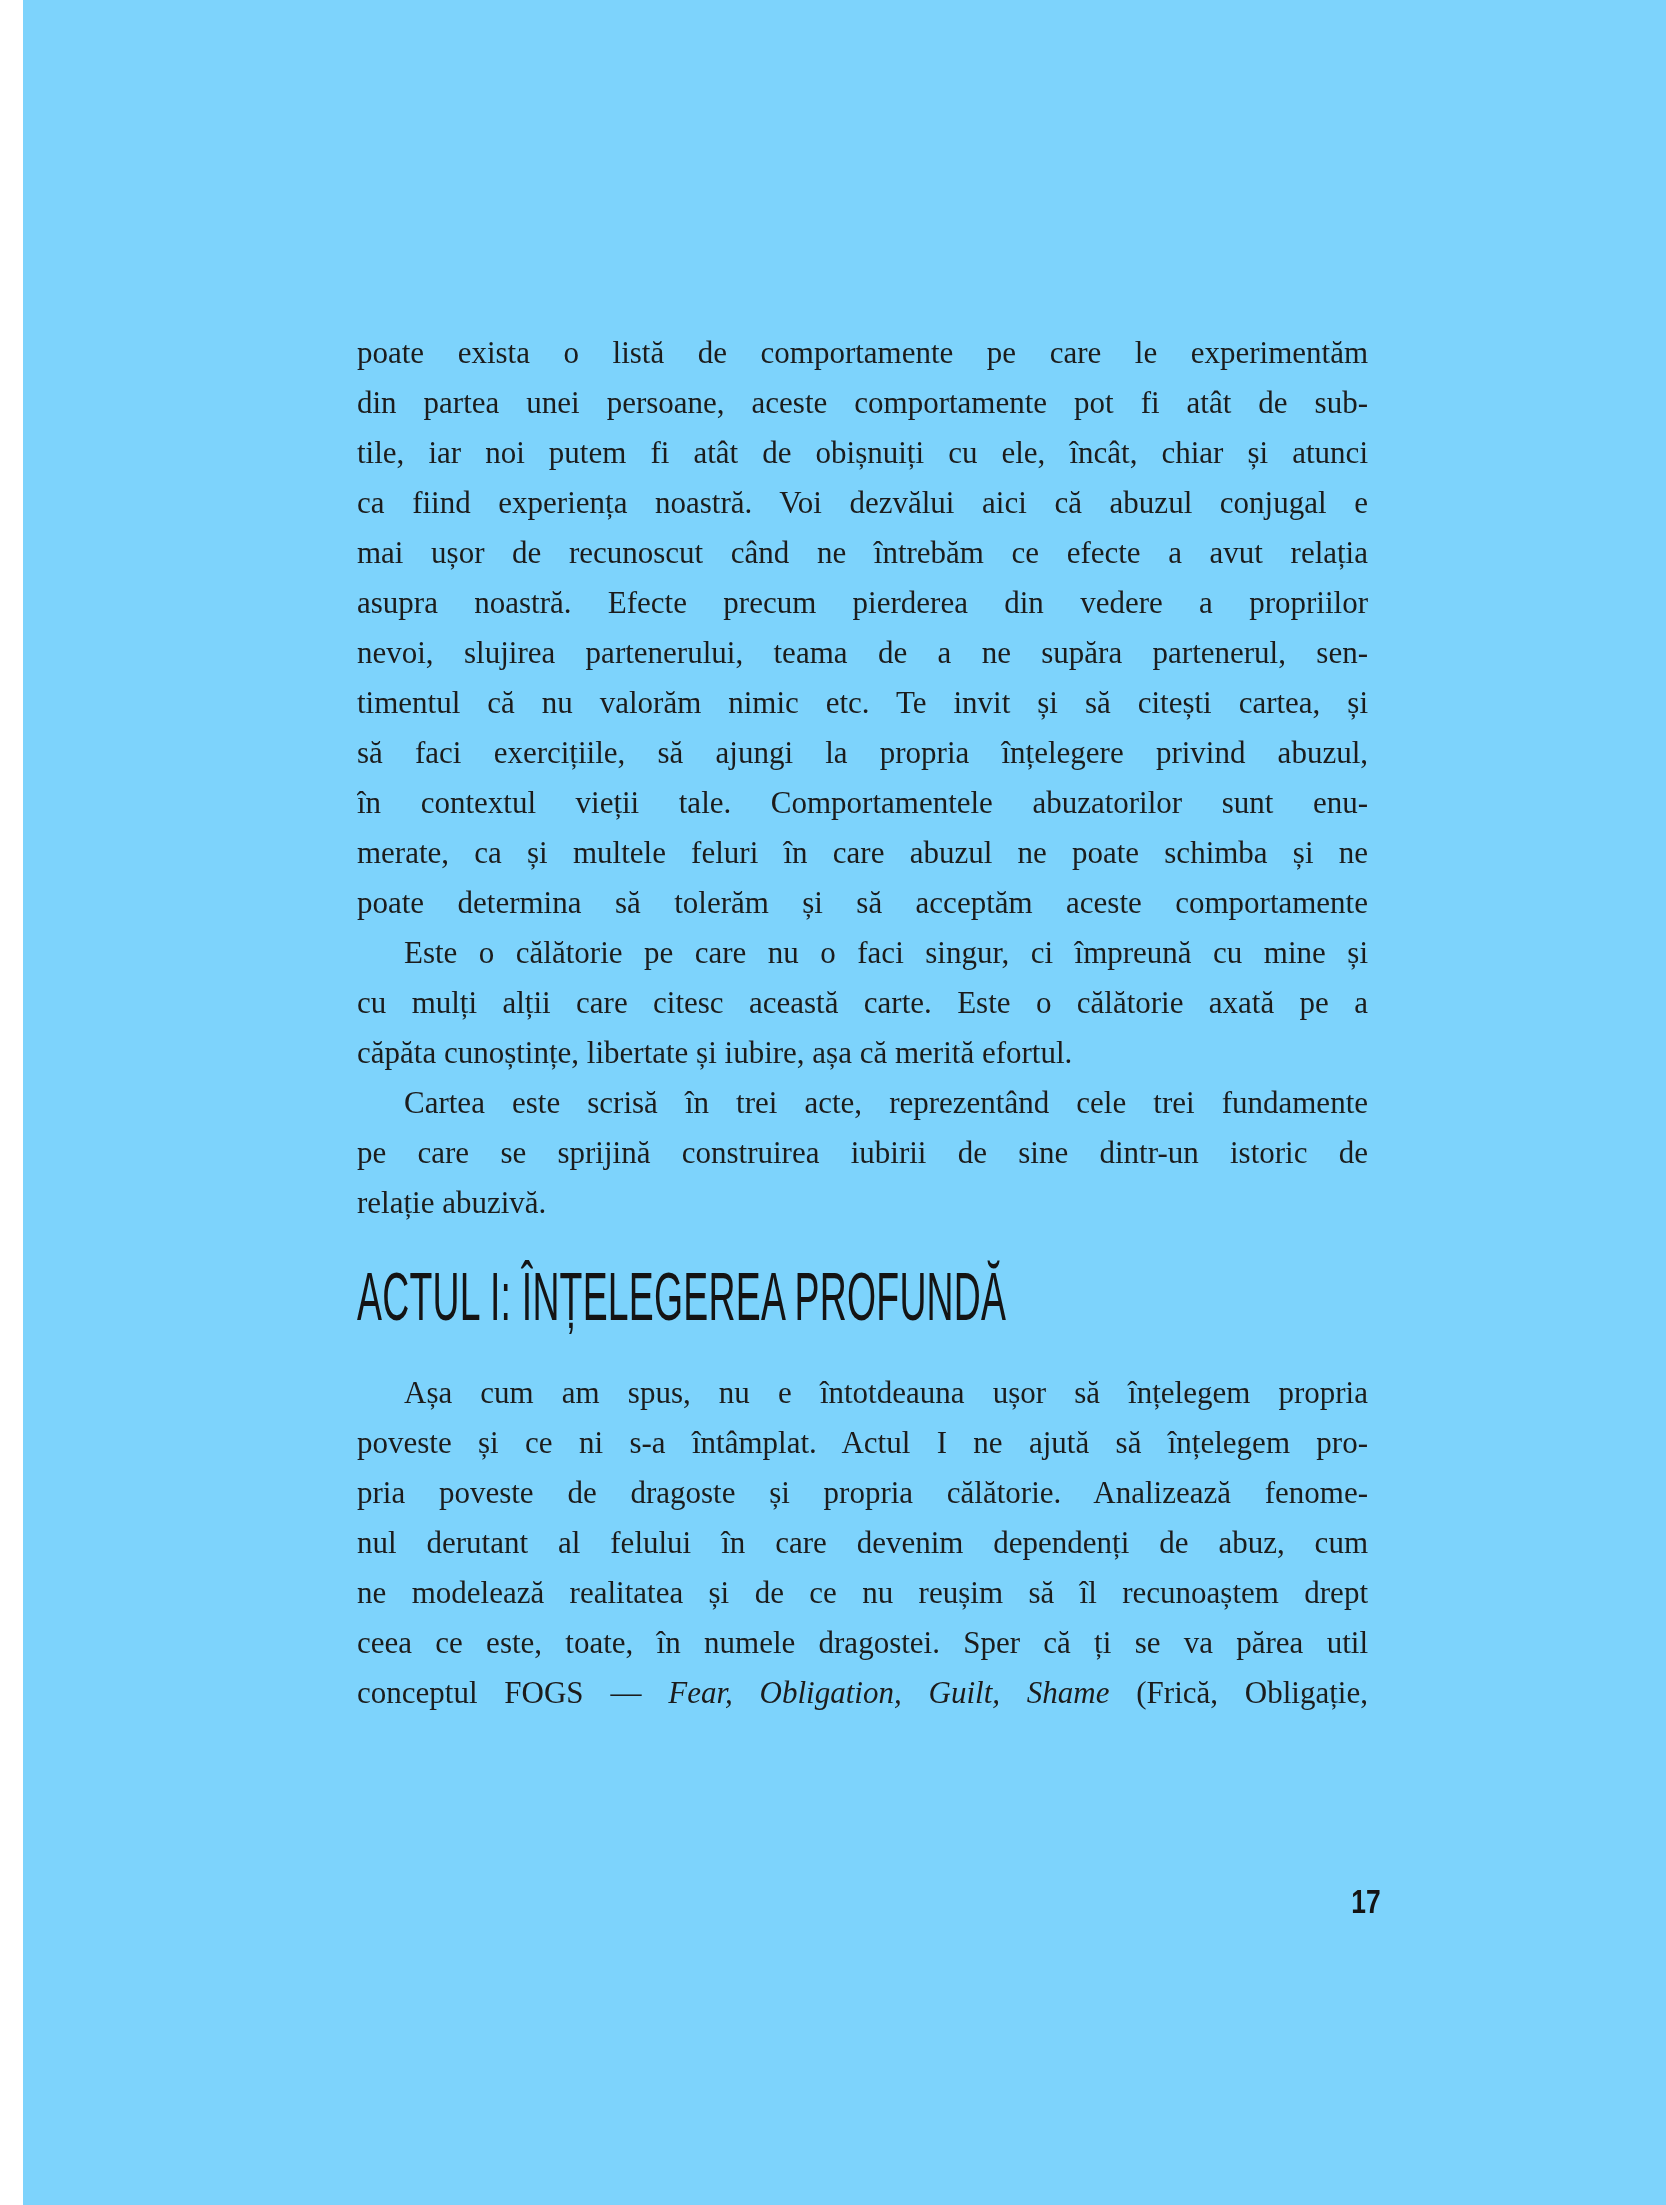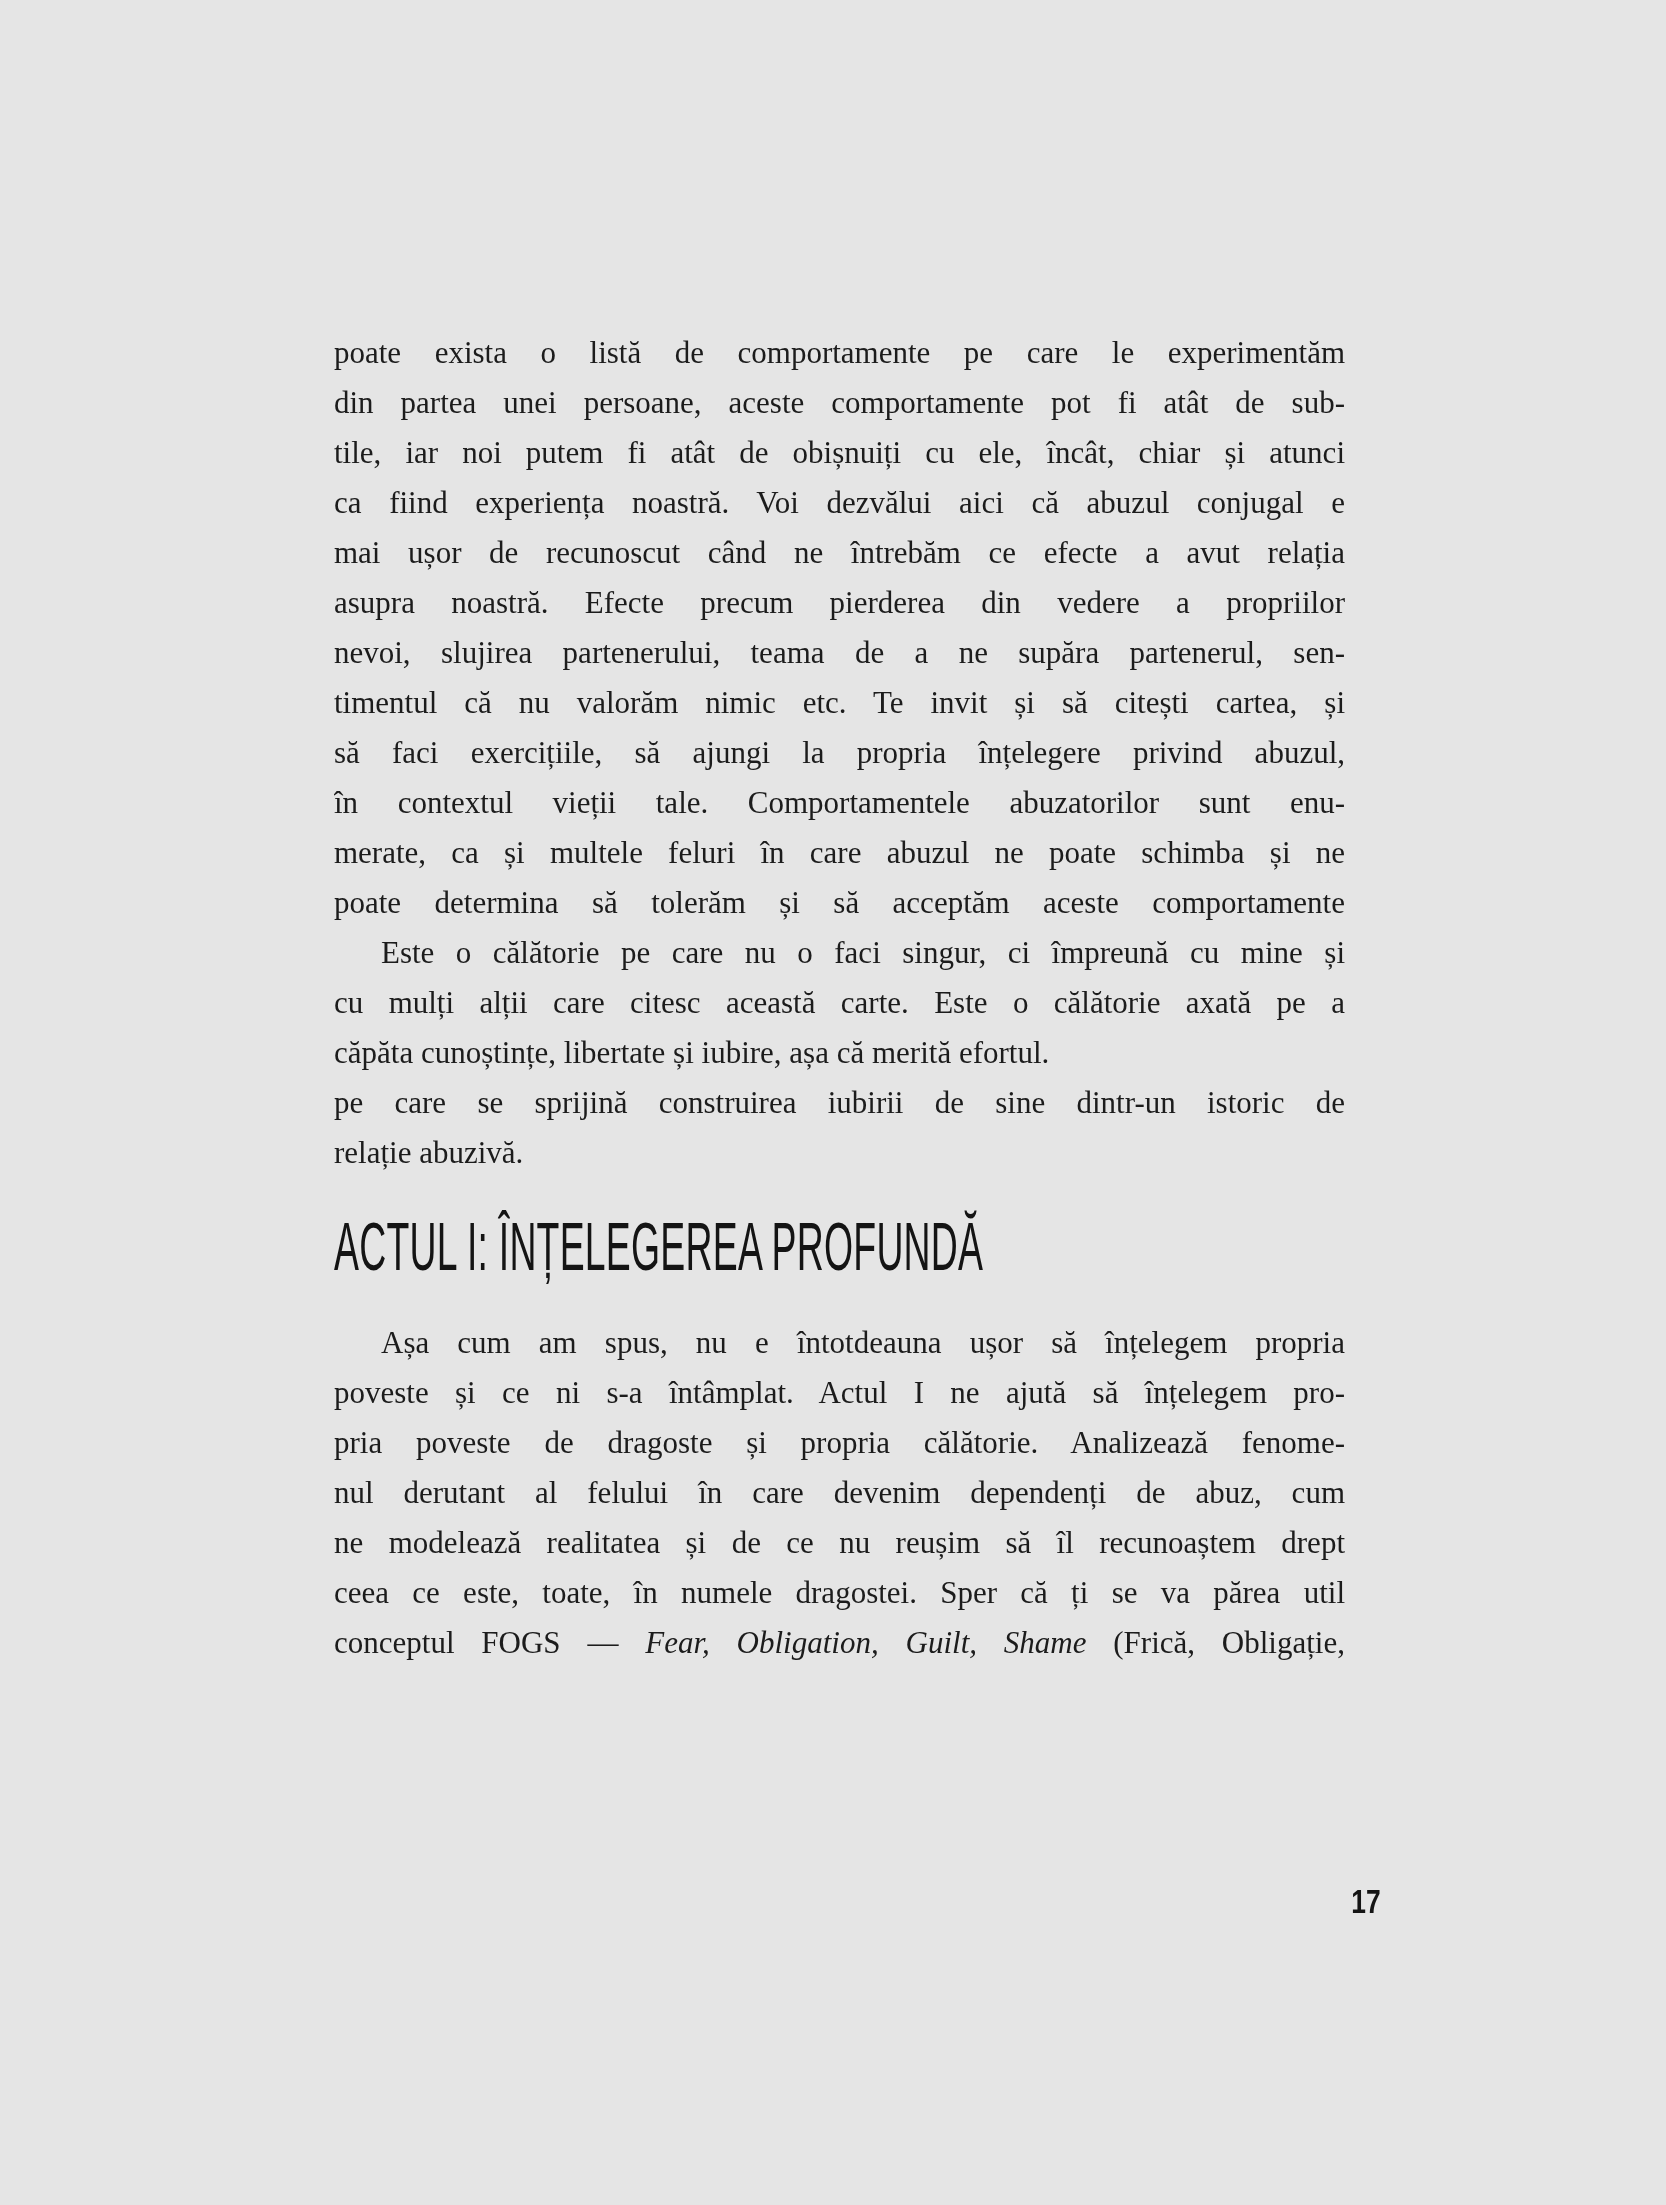--- a/index.html
+++ b/index.html
@@ -6,21 +6,22 @@
   html,body { width:1666px; height:2205px; }
   body {
     background:#ffffff;
     font-family:"Liberation Serif", serif;
     color:#1c1c1c;
     position:relative;
     overflow:hidden;
   }
   .page {
     position:absolute; inset:0;
-    background:#e5e5e5;
+    background:#7dd3fc;
+    margin-left:23px;
   }
   .text-column {
     position:absolute;
     left:334px; top:328px;
     width:1011px;
   }
   .para { font-size:31px; line-height:50px; }
   .line {
     text-align:justify;
     text-align-last:justify;
@@ -81,20 +82,21 @@
           <div class="line"><span>în contextul vieții tale. Comportamentele abuzatorilor sunt enu-</span></div>
           <div class="line"><span>merate, ca și multele feluri în care abuzul ne poate schimba și ne</span></div>
           <div class="line"><span>poate determina să tolerăm și să acceptăm aceste comportamente</span></div>
         </div>
         <div class="para">
           <div class="line indent"><span>Este o călătorie pe care nu o faci singur, ci împreună cu mine și</span></div>
           <div class="line"><span>cu mulți alții care citesc această carte. Este o călătorie axată pe a</span></div>
           <div class="line no-stretch"><span>căpăta cunoștințe, libertate și iubire, așa că merită efortul.</span></div>
         </div>
         <div class="para">
+          <div class="line indent"><span>Cartea este scrisă în trei acte, reprezentând cele trei fundamente</span></div>
           <div class="line"><span>pe care se sprijină construirea iubirii de sine dintr-un istoric de</span></div>
           <div class="line no-stretch"><span>relație abuzivă.</span></div>
         </div>
       </section>
     <h2 class="heading">
       <span class="heading-inner">ACTUL I: ÎNȚELEGEREA PROFUNDĂ</span>
     </h2>
     <section>
         <div class="para">
           <div class="line indent"><span>Așa cum am spus, nu e întotdeauna ușor să înțelegem propria</span></div>

